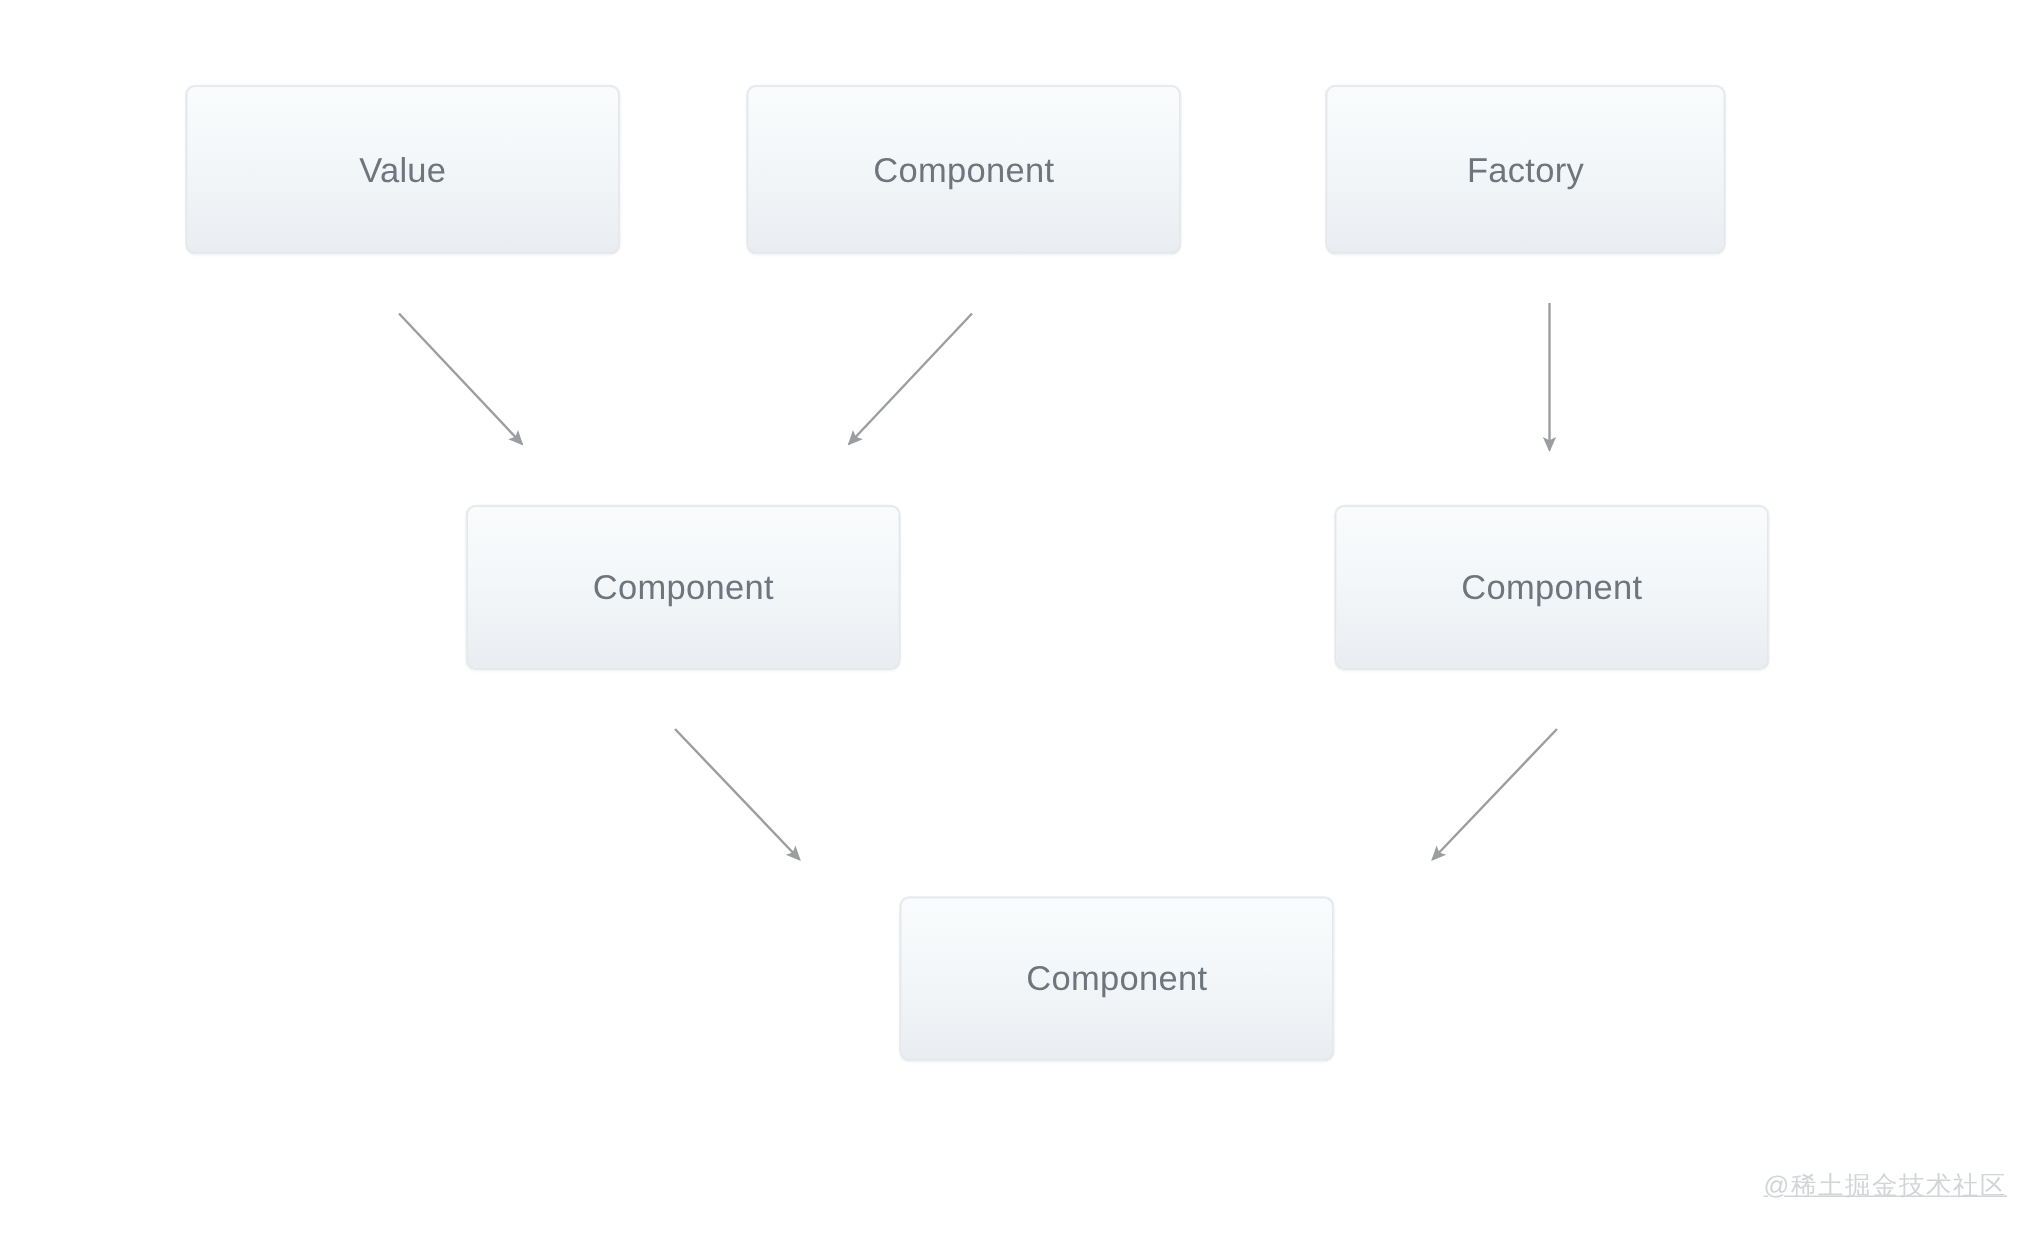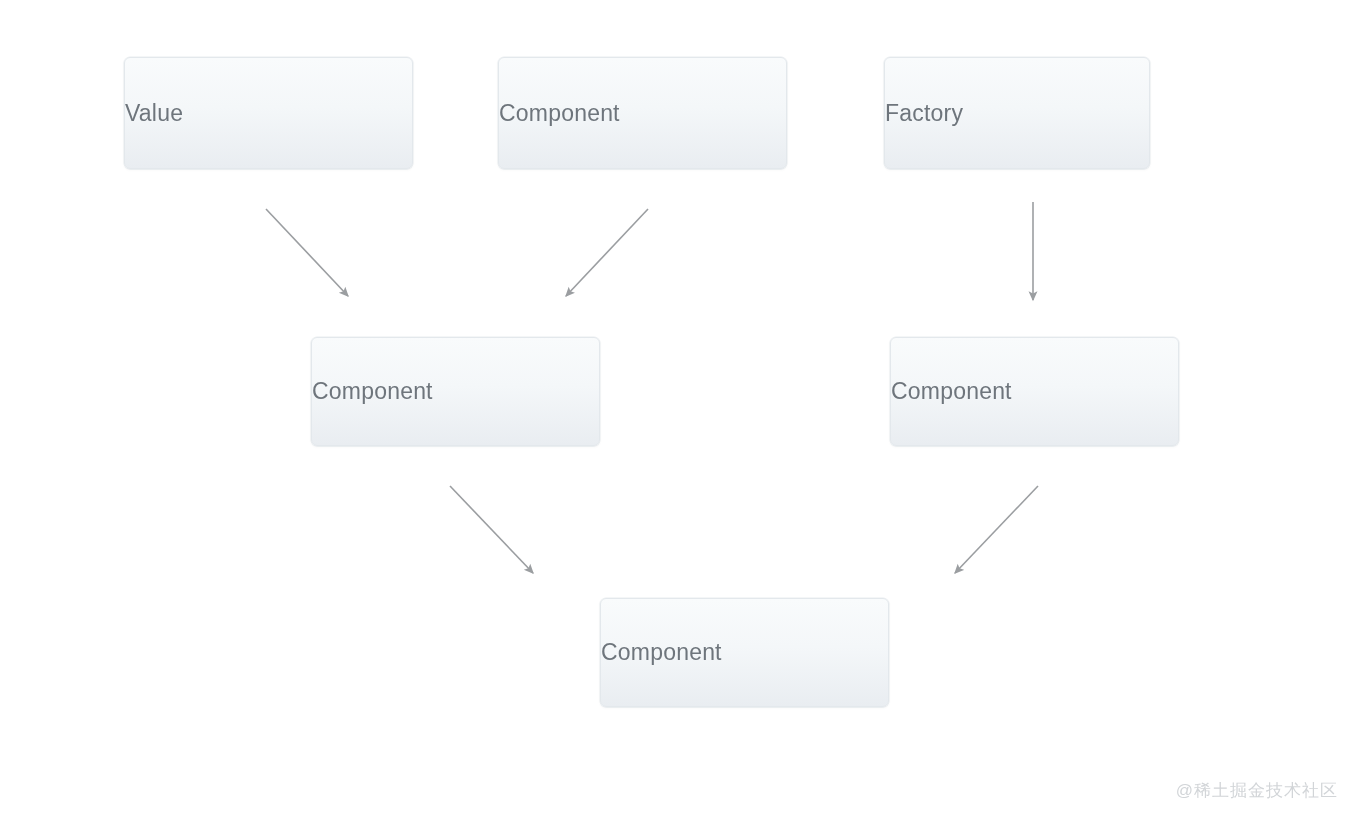--- a/index.html
+++ b/index.html
@@ -19,21 +19,21 @@
   }
   .node {
     position: absolute;
     box-sizing: border-box;
     border-radius: 6px;
     background: linear-gradient(to bottom, #f9fbfc 0%, #f4f7f9 45%, #e9edf1 100%);
     border: 1px solid #e3e8ec;
     box-shadow: 0 1px 2px rgba(120,135,150,0.10), 0 0 0 0.5px rgba(210,218,225,0.45);
     display: flex;
     align-items: center;
-    justify-content: flex-start;
+    justify-content: center;
   }
   .node .label {
     color: #6e757c;
     font-size: 23px;
     font-weight: 400;
     letter-spacing: 0.2px;
     line-height: 1;
     user-select: none;
   }
   #edges {
@@ -45,20 +45,21 @@
     pointer-events: none;
   }
   .watermark {
     position: absolute;
     right: 24px;
     bottom: 20px;
     color: #d2d5d8;
     font-size: 17px;
     letter-spacing: 1px;
     user-select: none;
+    text-decoration: underline;
   }
 </style>
 </head>
 <body>
 
 <div id="canvas">
 
   <svg id="edges" viewBox="0 0 1362 822" xmlns="http://www.w3.org/2000/svg">
       <defs>
         <marker id="arrowhead" markerWidth="7" markerHeight="7" refX="5.4" refY="3.1" orient="auto" markerUnits="strokeWidth">

